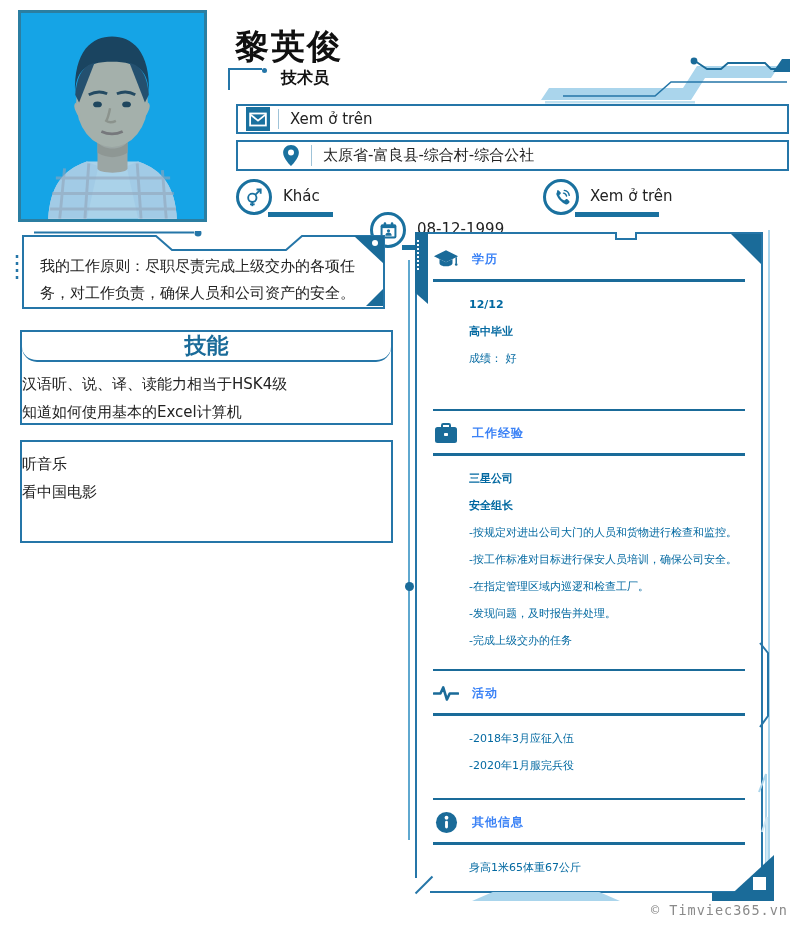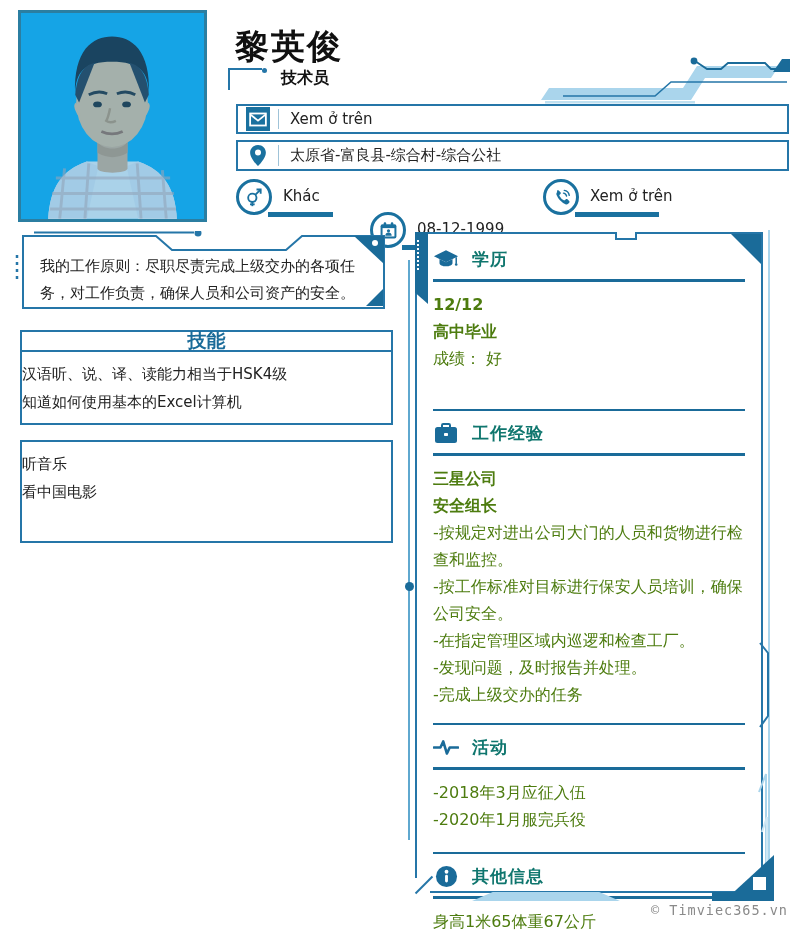--- a/index.html
+++ b/index.html
@@ -16,40 +16,40 @@
   .name { position:absolute; left:235px; top:24px; font-size:34px; font-weight:bold; color:#101010; letter-spacing:2px;}
   .title-row { position:absolute; left:228px; top:68px; display:flex; align-items:flex-start; height:24px; }
   .title-tick { width:2px; height:22px; background:#2576a8; }
   .title-line { width:32px; height:2px; background:#2576a8; }
   .title-dot { width:5px; height:5px; border-radius:50%; background:#2576a8; margin-right:14px; }
   .job-title { font-size:16px; font-weight:bold; color:#111; }
   .deco-circuit { position:absolute; left:535px; top:54px; width:255px; height:50px; }
   
   .crow { position:absolute; left:236px; width:553px; border:2px solid #2576a8; display:flex; align-items:center; background:#fff; }
   .crow-email { top:104px; height:30px; }
-  .crow-address { top:140px; height:31px; }
+  .crow-address { top:140px; height:31px;padding-left:33px; }
   .icon-cell { width:40px; display:flex; align-items:center; justify-content:center; }
   .sq-icon { width:24px; height:24px; background:#1a719f; display:flex; align-items:center; justify-content:center; }
   .vsep { width:1px; align-self:stretch; margin:3px 0; background:#9fc3d8; }
   .cval { padding-left:11px; font-size:15px; color:#222; }
   .cgroup { position:absolute; top:179px; height:42px; }
   .ring { position:absolute; left:0; top:0; width:36px; height:36px; border:3px solid #1a719f; border-radius:50%;
     display:flex; align-items:center; justify-content:center; background:#fff; }
   .clabel { position:absolute; left:47px; top:8px; font-size:15px; color:#222; white-space:nowrap; }
   .cbar { position:absolute; left:32px; top:33px; height:4.5px; background:#1a719f; }
   
   .quote-box { position:absolute; left:14px; top:231px; width:379px; height:80px; }
   .quote-box svg { position:absolute; left:0; top:0; width:100%; height:100%; }
   .quote-text { position:absolute; left:26px; top:15px; width:340px; font-size:15px; line-height:27px; color:#222;margin-top:7px; }
   
   .side-box { position:absolute; left:20px; width:373px; border:2px solid #2576a8; background:#fff; }
   .box-skills { top:330px; height:95px; }
   .box-hobbies { top:440px; height:103px; }
-  .side-head { height:20px; border-bottom:2px solid #2576a8; display:flex; align-items:center; justify-content:center;
-    font-size:19px; font-weight:bold; color:#1a6b99; }
+  .side-head { height:30px; border-bottom:2px solid #2576a8; display:flex; align-items:center; justify-content:center;
+    font-size:22px; font-weight:bold; color:#1a6b99;border-radius:15px; }
   .side-body { padding:8px 0; }
   .side-body p { font-size:15px; line-height:28px; color:#222; }
   
   .right-panel { position:absolute; left:415px; top:232px; width:348px; height:661px;
     border:2px solid #2576a8; background:#fff; padding:12px 16px 0; }
   .panel-notch { position:absolute; top:-2px; left:198px; width:22px; height:8px; background:#fff;
     border:2px solid #2576a8; border-top:none; }
   .corner-tri { position:absolute; top:0; right:0; width:0; height:0;
     border-top:30px solid #1a6b99; border-left:30px solid transparent; }
   .accent-bar { position:absolute; left:-2px; top:-2px; width:13px; height:72px; background:#1a6b99;
@@ -61,25 +61,25 @@
   .jog-svg { position:absolute; right:-10px; top:408px; width:12px; height:86px; }
   .jog2-svg { position:absolute; right:-8px; top:528px; width:12px; height:110px; }
   .corner-cut { position:absolute; left:-2px; bottom:-2px; width:15px; height:15px; background:#fff; }
   .corner-cut::after { content:''; position:absolute; left:-3px; top:6px; width:24px; height:2px; background:#2576a8; transform:rotate(-45deg); }
   .band-light { position:absolute; bottom:-10px; left:55px; width:148px; height:9px; background:#aad5ec;
     clip-path:polygon(14% 0,86% 0,100% 100%,0 100%); }
   .corner-dark-svg { position:absolute; right:-13px; bottom:-10px; width:62px; height:48px; }
   
   .sec-head { display:flex; align-items:center; height:26px; gap:13px; }
   .sec-icon { width:26px; display:flex; align-items:center; justify-content:center; }
-  .sec-title { font-size:17px; font-weight:bold; color:#0f766e; letter-spacing:1px; }
+  .sec-title { font-size:12px; font-weight:bold; color:#3b82f6; letter-spacing:1px; }
   .sec-rule { height:2.5px; background:#1a6b99; margin:7px 0 9px; }
   .sec-sep { height:2.5px; background:#1a6b99; margin-bottom:9px; }
   .mt-lg { margin-top:37px; } .mt-sm { margin-top:15px; } .mt-md { margin-top:19px; }
-  .sec-body p { font-size:16px; line-height:27px; color:#4d7c0f; }
+  .sec-body p { font-size:11px; line-height:27px; color:#0369a1;margin-left:36px; }
   .sec-body p.b { font-weight:bold; }
   
   .footer-credit { position:absolute; right:12px; top:902px; font-family:"DejaVu Sans Mono","Liberation Mono",monospace;
     font-size:13.5px; color:#8a8a8a; letter-spacing:1px; }
 </style>
 </head>
 <body>
 
 <div class="photo-frame">
   <svg viewBox="0 0 189 212">

